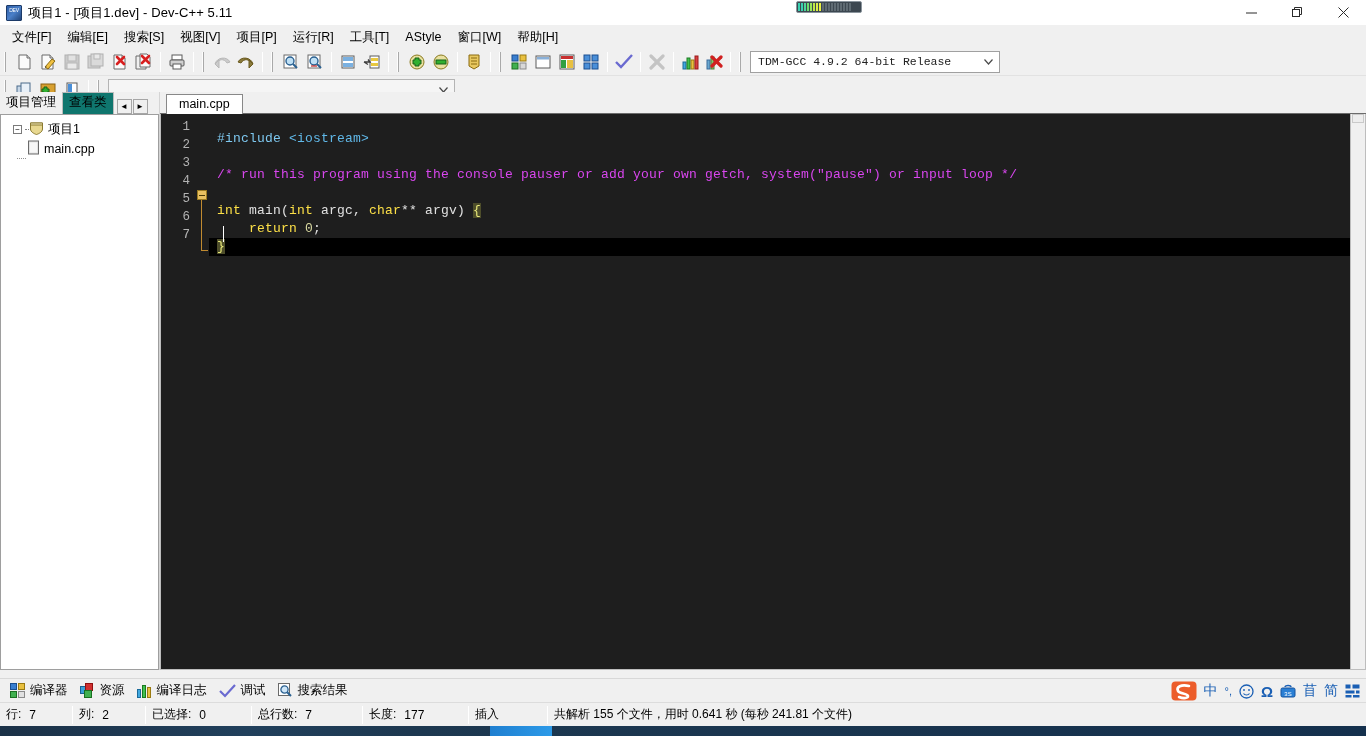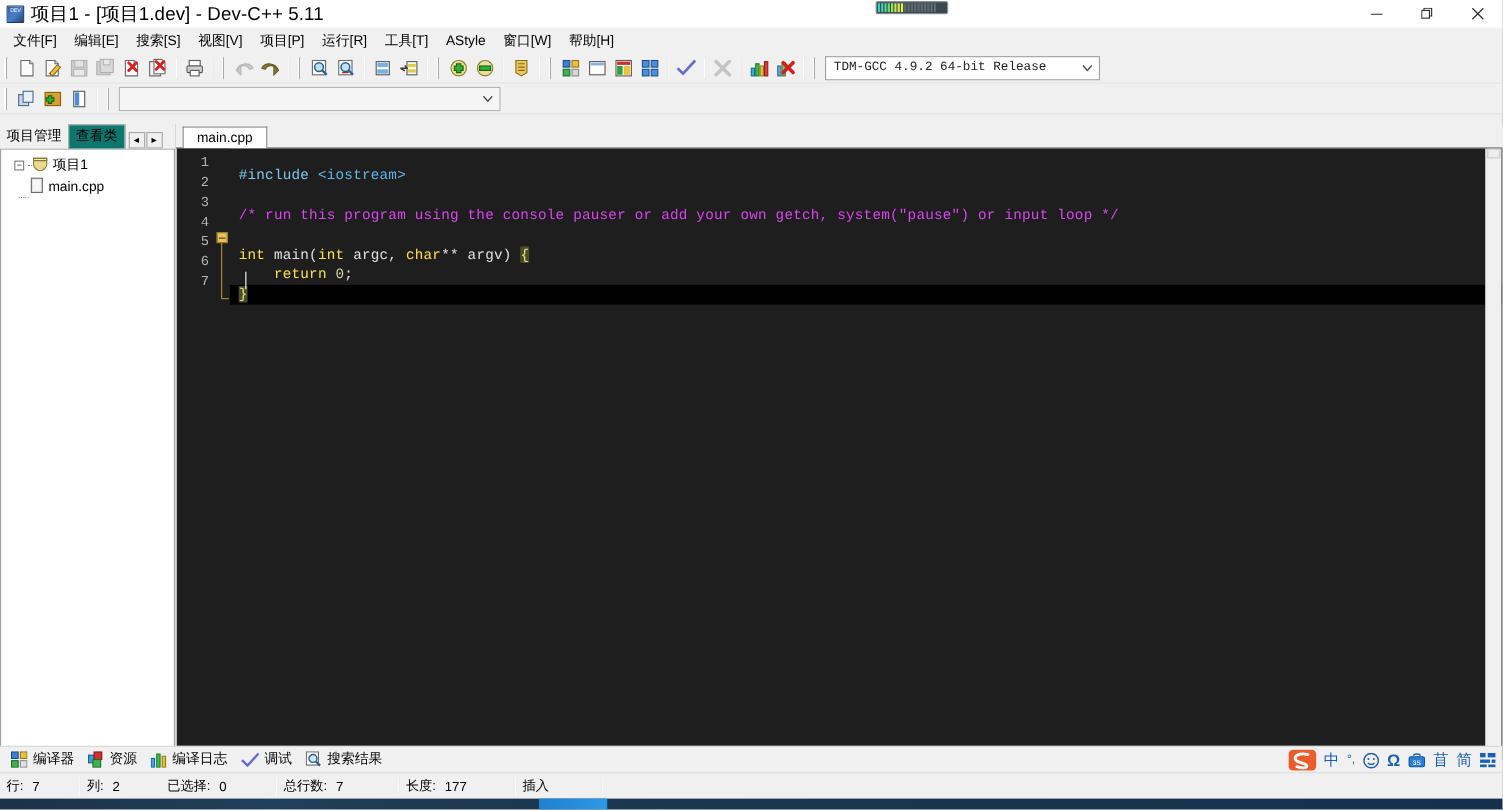--- a/index.html
+++ b/index.html
@@ -23,21 +23,21 @@
     background: linear-gradient(135deg,#2f5fa8 0%,#4a7fc8 50%,#22457a 100%);
     border: 1px solid #1c3a68; position: relative; flex: none;
     border-radius: 1px;
   }
   #app-icon:after {
     content: "DEV"; position: absolute; left: 0; right: 0; top: 1px;
     font-size: 5px; color: #fff; text-align: center;
     font-family: "Liberation Sans", sans-serif; letter-spacing: -0.3px;
   }
   #title-text {
-    font-size: 17px; color: #000; white-space: nowrap;
+    font-size: 13px; color: #000; white-space: nowrap;
     letter-spacing: 0.1px;
   }
   #title-center-widget {
     position: absolute; left: 796px; top: 1px;
     width: 66px; height: 12px;
     background: #3c4750; border: 1px solid #8a949c;
     border-radius: 2px; display: flex; align-items: center;
     padding: 1px;
   }
   .twbar { width: 2px; height: 8px; margin-right: 1px; }
@@ -92,21 +92,21 @@
   .combo .carrow {
     position: absolute; right: 6px; top: 0; bottom: 0;
     display: flex; align-items: center; color: #4a4a4a;
   }
   #compiler-combo { width: 250px; margin-left: 3px; }
   #globals-combo { width: 355px; margin-left: 5px; }
   #class-combo   { width: 347px; margin-left: 3px; background: #f5f5f5; border-color: #b4b4b4;}
 
   
   #workspace {
-    position: absolute; top: 113px; left: 0;
+    position: absolute; top: 92px; left: 0;
     width: 1366px; height: 578px;
     display: flex; background: #f0f0f0;
   }
 
   
   #left-panel {
     width: 160px; flex: none; display: flex; flex-direction: column;
     background: #f0f0f0; border-right: 1px solid #d4d4d4;
   }
   #left-tabs {
@@ -813,17 +813,20 @@
   <div class="sdiv"></div>
   <div class="scell" style="width:105px">
     <span class="slabel">长度:</span>
     <span class="svalue">177</span>
   </div>
   <div class="sdiv"></div>
   <div class="scell" style="width:78px">
     <span class="slabel">插入</span>
   </div>
   <div class="sdiv"></div>
+  <div class="scell">
+    <span class="svalue">共解析 155 个文件，用时 0.641 秒 (每秒 241.81 个文件)</span>
+  </div>
 </div>
 
 <div id="taskbar">
   <div id="taskbar-hl"></div>
 </div>
 
 </body></html>

